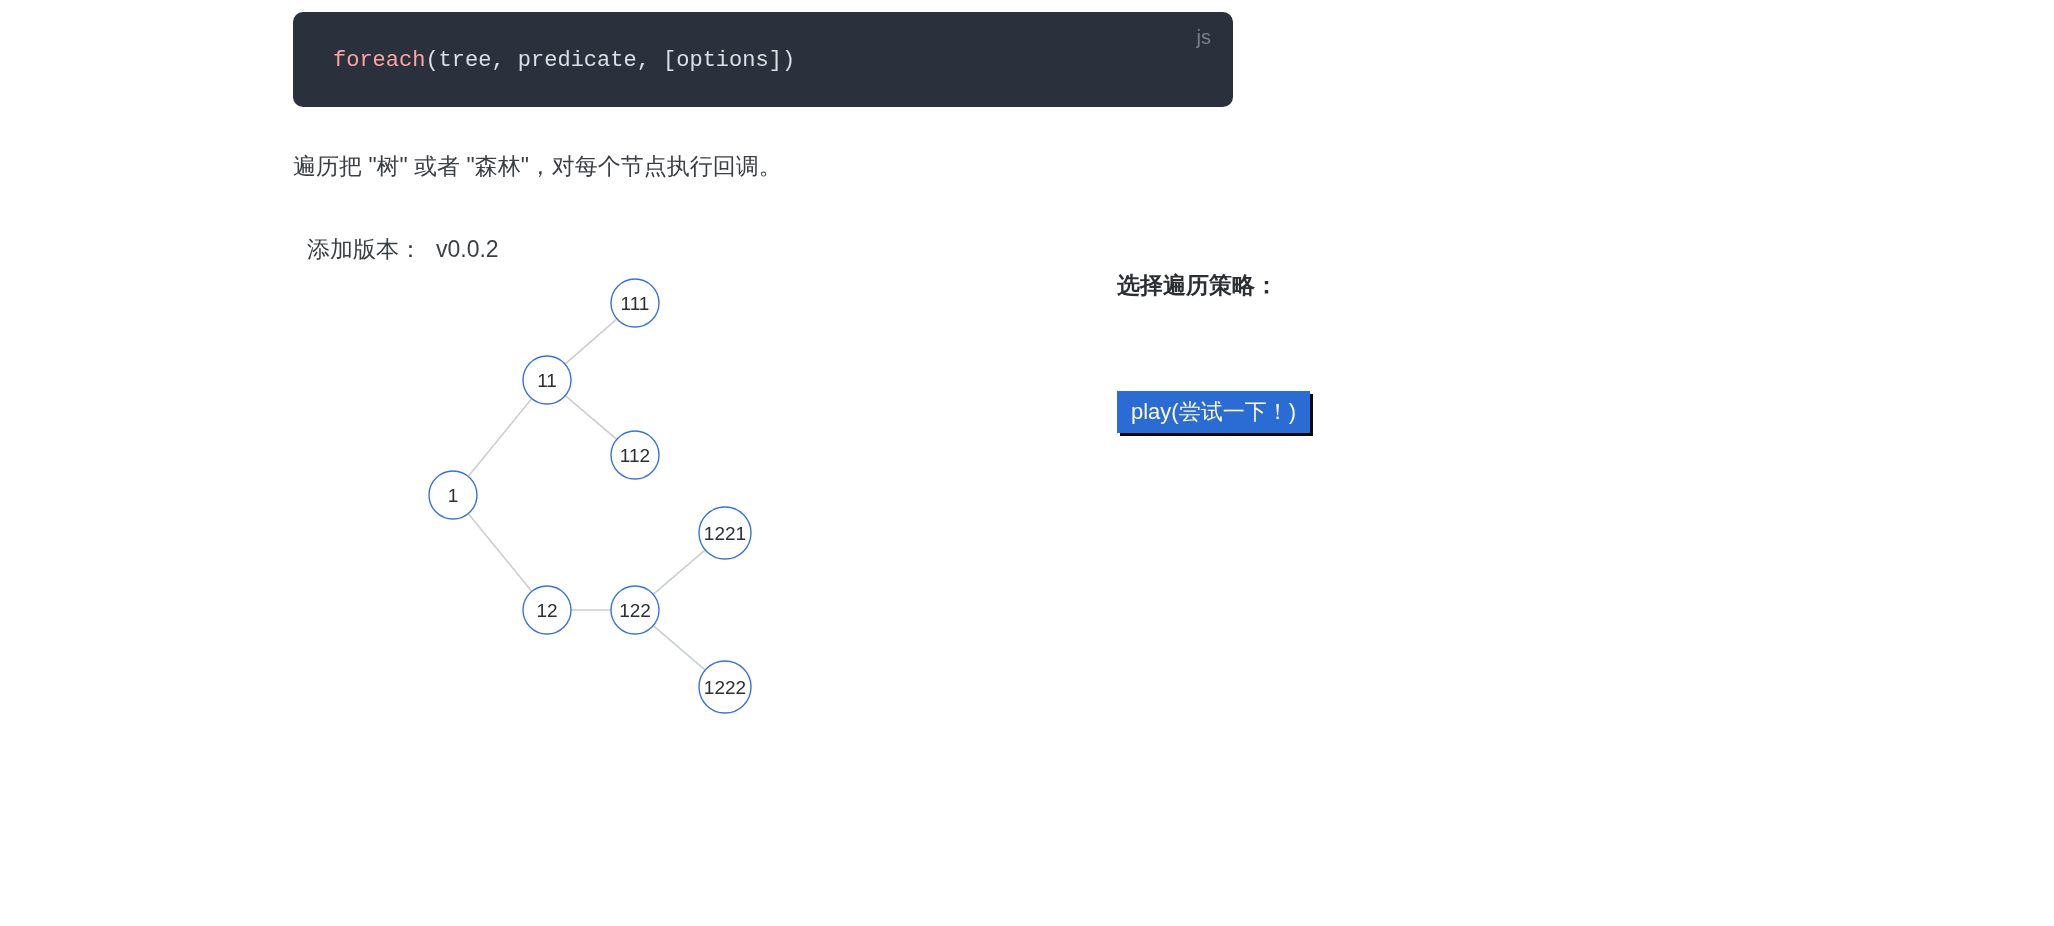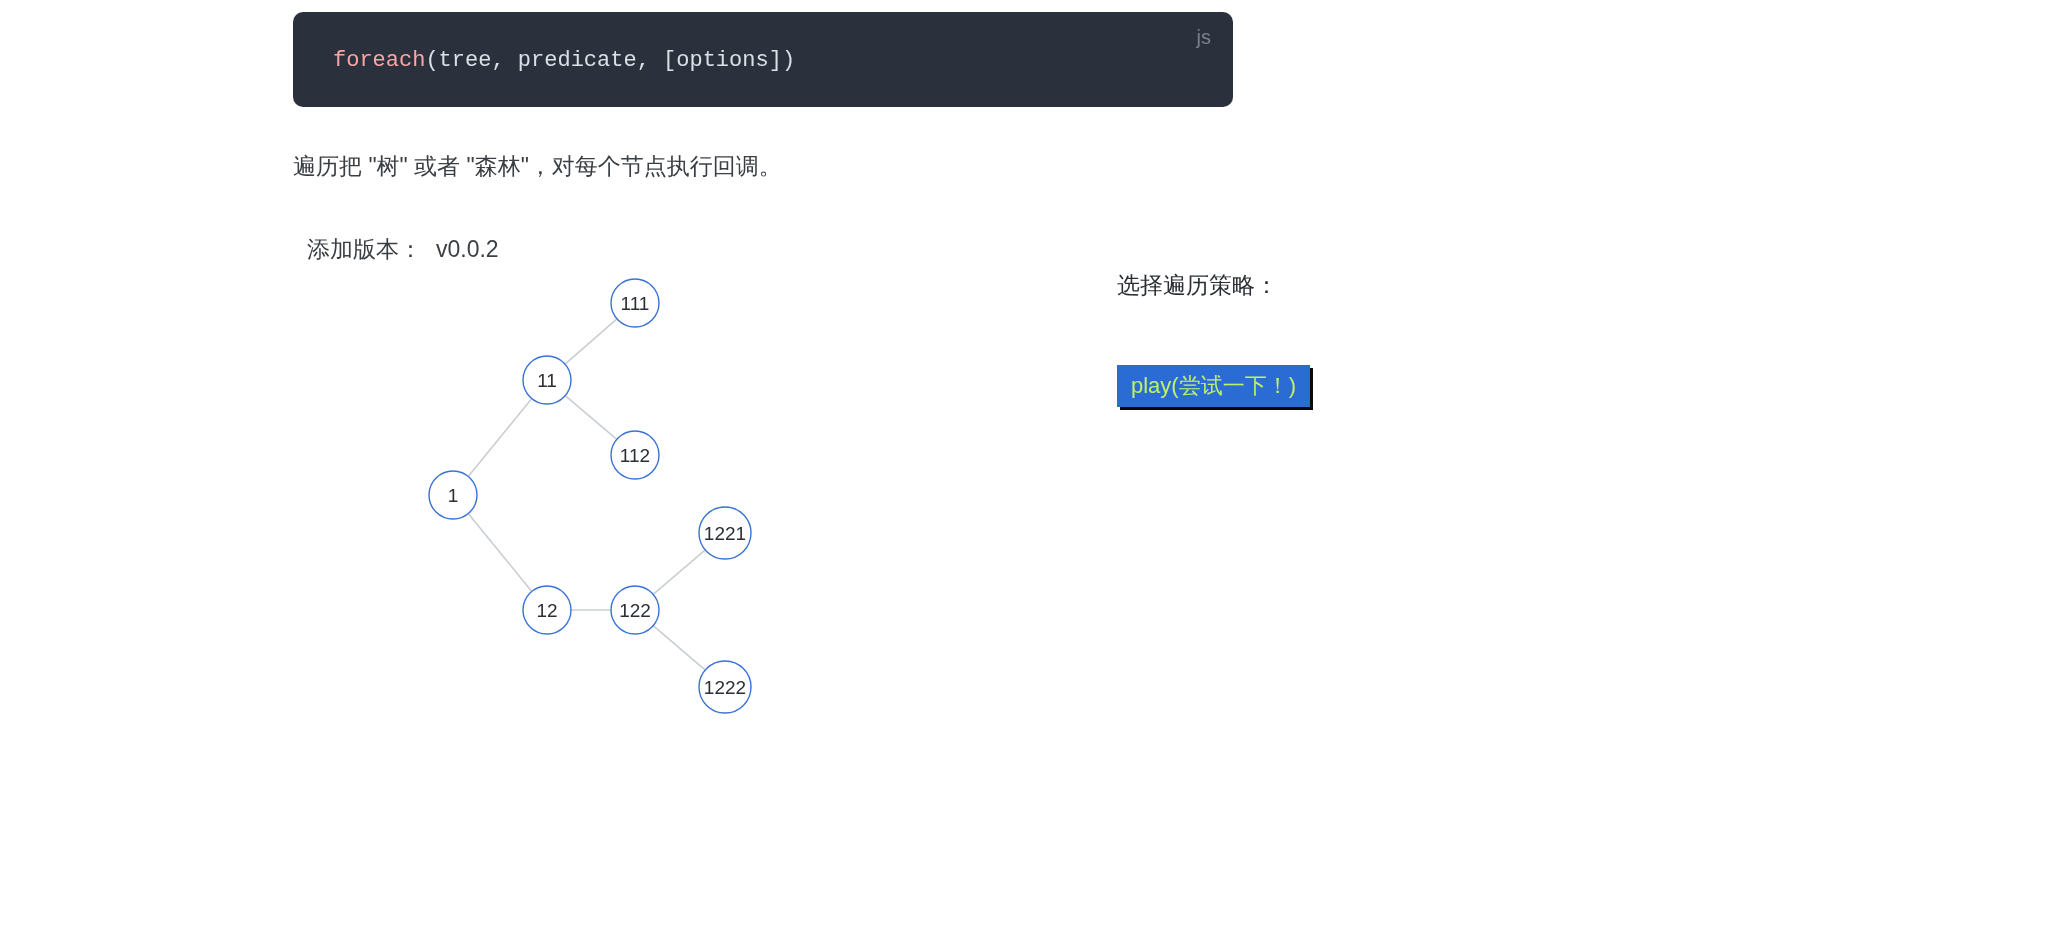--- a/index.html
+++ b/index.html
@@ -90,20 +90,21 @@
   .controls {
     position: absolute;
     left: 824px;
     top: -5px;
     font-size: 22px;
     color: #2b2f33;
   }
   .controls-title {
     margin-bottom: 8px;
     font-size: 23px;
+    font-weight: bold;
   }
   .radio-row {
     display: flex;
     align-items: center;
     margin: 6px 0;
     cursor: pointer;
   }
   .radio-circle {
     width: 20px;
     height: 20px;
@@ -121,23 +122,23 @@
   .radio-dot {
     width: 10px;
     height: 10px;
     background: #2b6cd4;
     border-radius: 50%;
     display: none;
   }
   .radio-circle.selected .radio-dot { display: block; }
 
   .play-btn {
-    margin-top: 56px;
+    margin-top: 82px;
     background: #2b6cd4;
-    color: #bef264;
+    color: #fef9c3;
     border: none;
     font-size: 22px;
     padding: 6px 14px 6px 14px;
     cursor: pointer;
     box-shadow: 3px 3px 0 #0a0a0a;
     font-family: inherit;
     text-align: center;
   }
 </style>
 </head>

